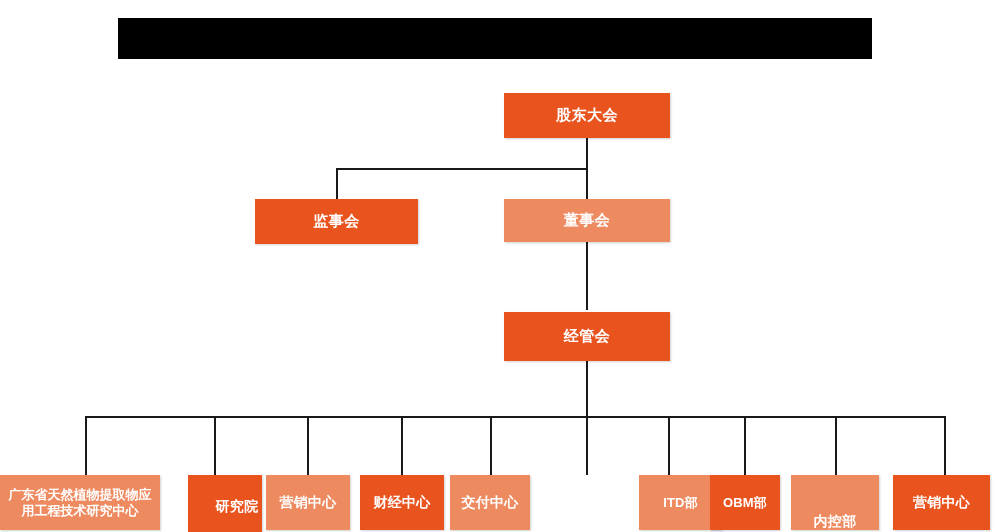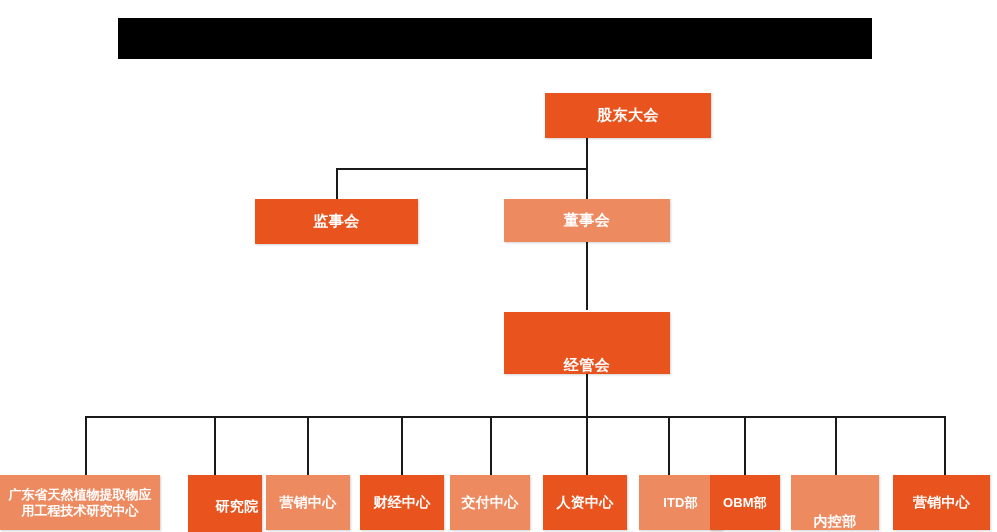--- a/index.html
+++ b/index.html
@@ -89,32 +89,32 @@
   <div class="conn v" style="left:214px; top:416px; height:59px;"></div>
   <div class="conn v" style="left:307px; top:416px; height:59px;"></div>
   <div class="conn v" style="left:401px; top:416px; height:59px;"></div>
   <div class="conn v" style="left:490px; top:416px; height:59px;"></div>
   <div class="conn v" style="left:586px; top:416px; height:59px;"></div>
   <div class="conn v" style="left:668px; top:416px; height:59px;"></div>
   <div class="conn v" style="left:744px; top:416px; height:59px;"></div>
   <div class="conn v" style="left:835px; top:416px; height:59px;"></div>
   <div class="conn v" style="left:944px; top:416px; height:59px;"></div>
 
-  <div class="node dark size-lg" style="left:504px; top:93px; width:166px; height:45px;margin-left:41px;">
+  <div class="node dark size-lg" style="left:504px; top:93px; width:166px; height:45px;">
     <span class="label">股东大会</span>
   </div>
 
   <div class="node dark size-lg" style="left:255px; top:199px; width:163px; height:45px;">
     <span class="label">监事会</span>
   </div>
   <div class="node light size-lg" style="left:504px; top:199px; width:166px; height:43px;">
     <span class="label">董事会</span>
   </div>
 
-  <div class="node dark size-lg" style="left:504px; top:312px; width:166px; height:62px;align-items:flex-end;">
+  <div class="node dark size-lg" style="left:504px; top:312px; width:166px; height:49px;">
     <span class="label">经管会</span>
   </div>
 
   <div class="node light size-xs" style="left:0px; top:475px; width:160px; height:55px;">
     <span class="label">广东省天然植物提取物应
 用工程技术研究中心</span>
   </div>
 
   <div class="node dark size-md" style="left:188px; top:475px; width:74px; height:63px;padding-left:24px;">
     <span class="label">研究院</span>
@@ -125,23 +125,20 @@
   </div>
 
   <div class="node dark size-md" style="left:360px; top:475px; width:84px; height:55px;">
     <span class="label">财经中心</span>
   </div>
 
   <div class="node light size-md" style="left:450px; top:475px; width:80px; height:55px;">
     <span class="label">交付中心</span>
   </div>
 
-  <div class="node dark size-md" style="left:543px; top:475px; width:84px; height:55px;">
-    <span class="label">人资中心</span>
-  </div>
 
   <div class="node light size-sm" style="left:639px; top:475px; width:83px; height:55px;">
     <span class="label">ITD部</span>
   </div>
 
   <div class="node dark size-sm" style="left:710px; top:475px; width:70px; height:55px;">
     <span class="label">OBM部</span>
   </div>
 
   <div class="node light size-md" style="left:791px; top:475px; width:88px; height:55px;align-items:flex-end;">

